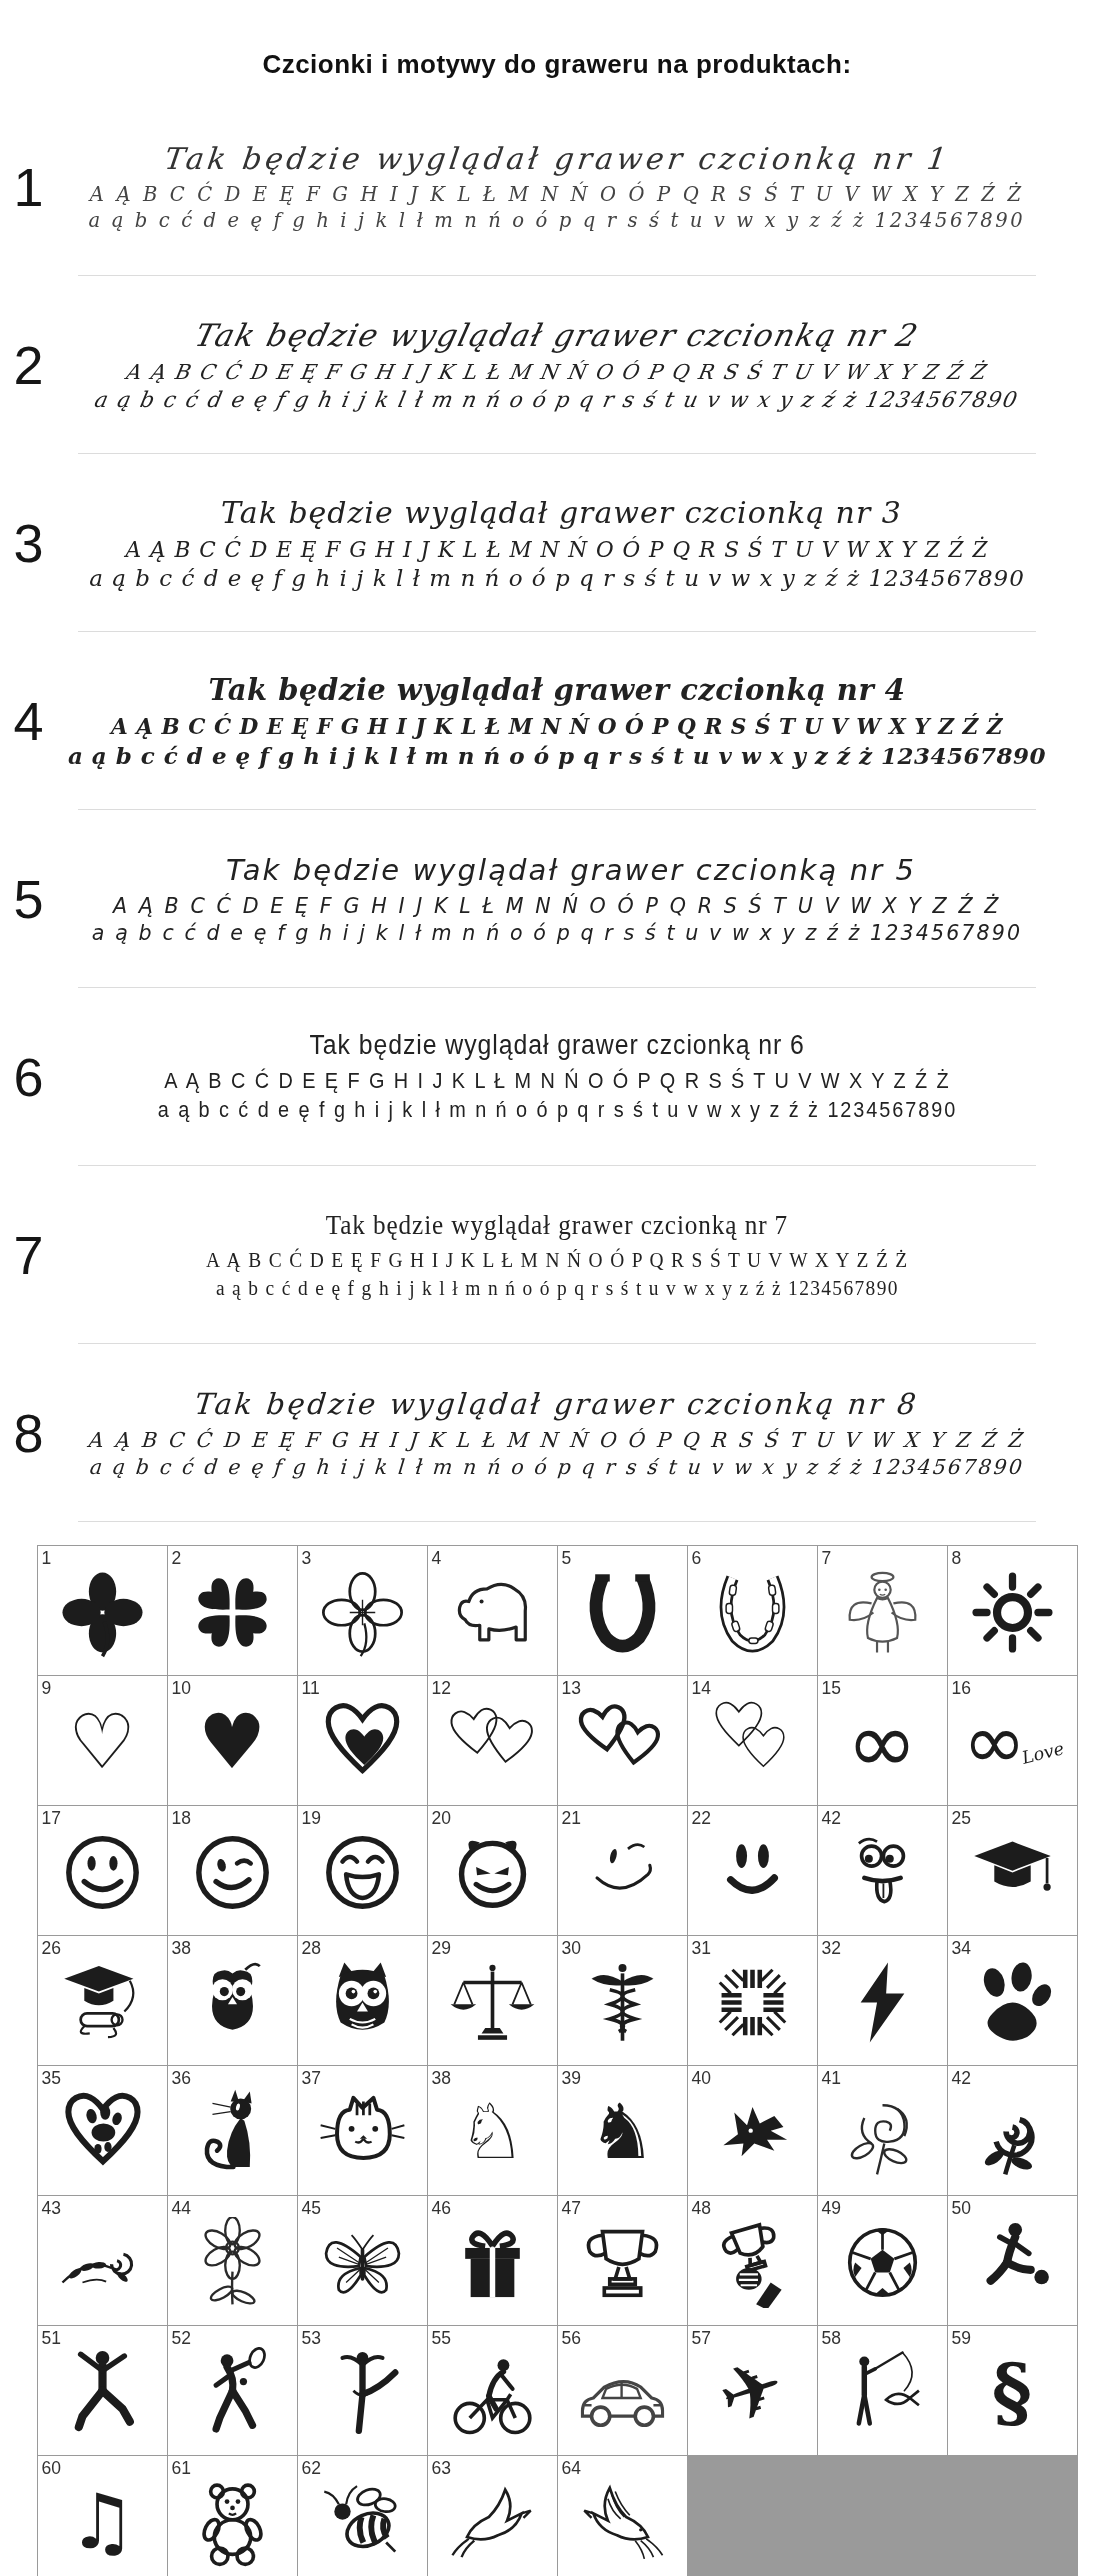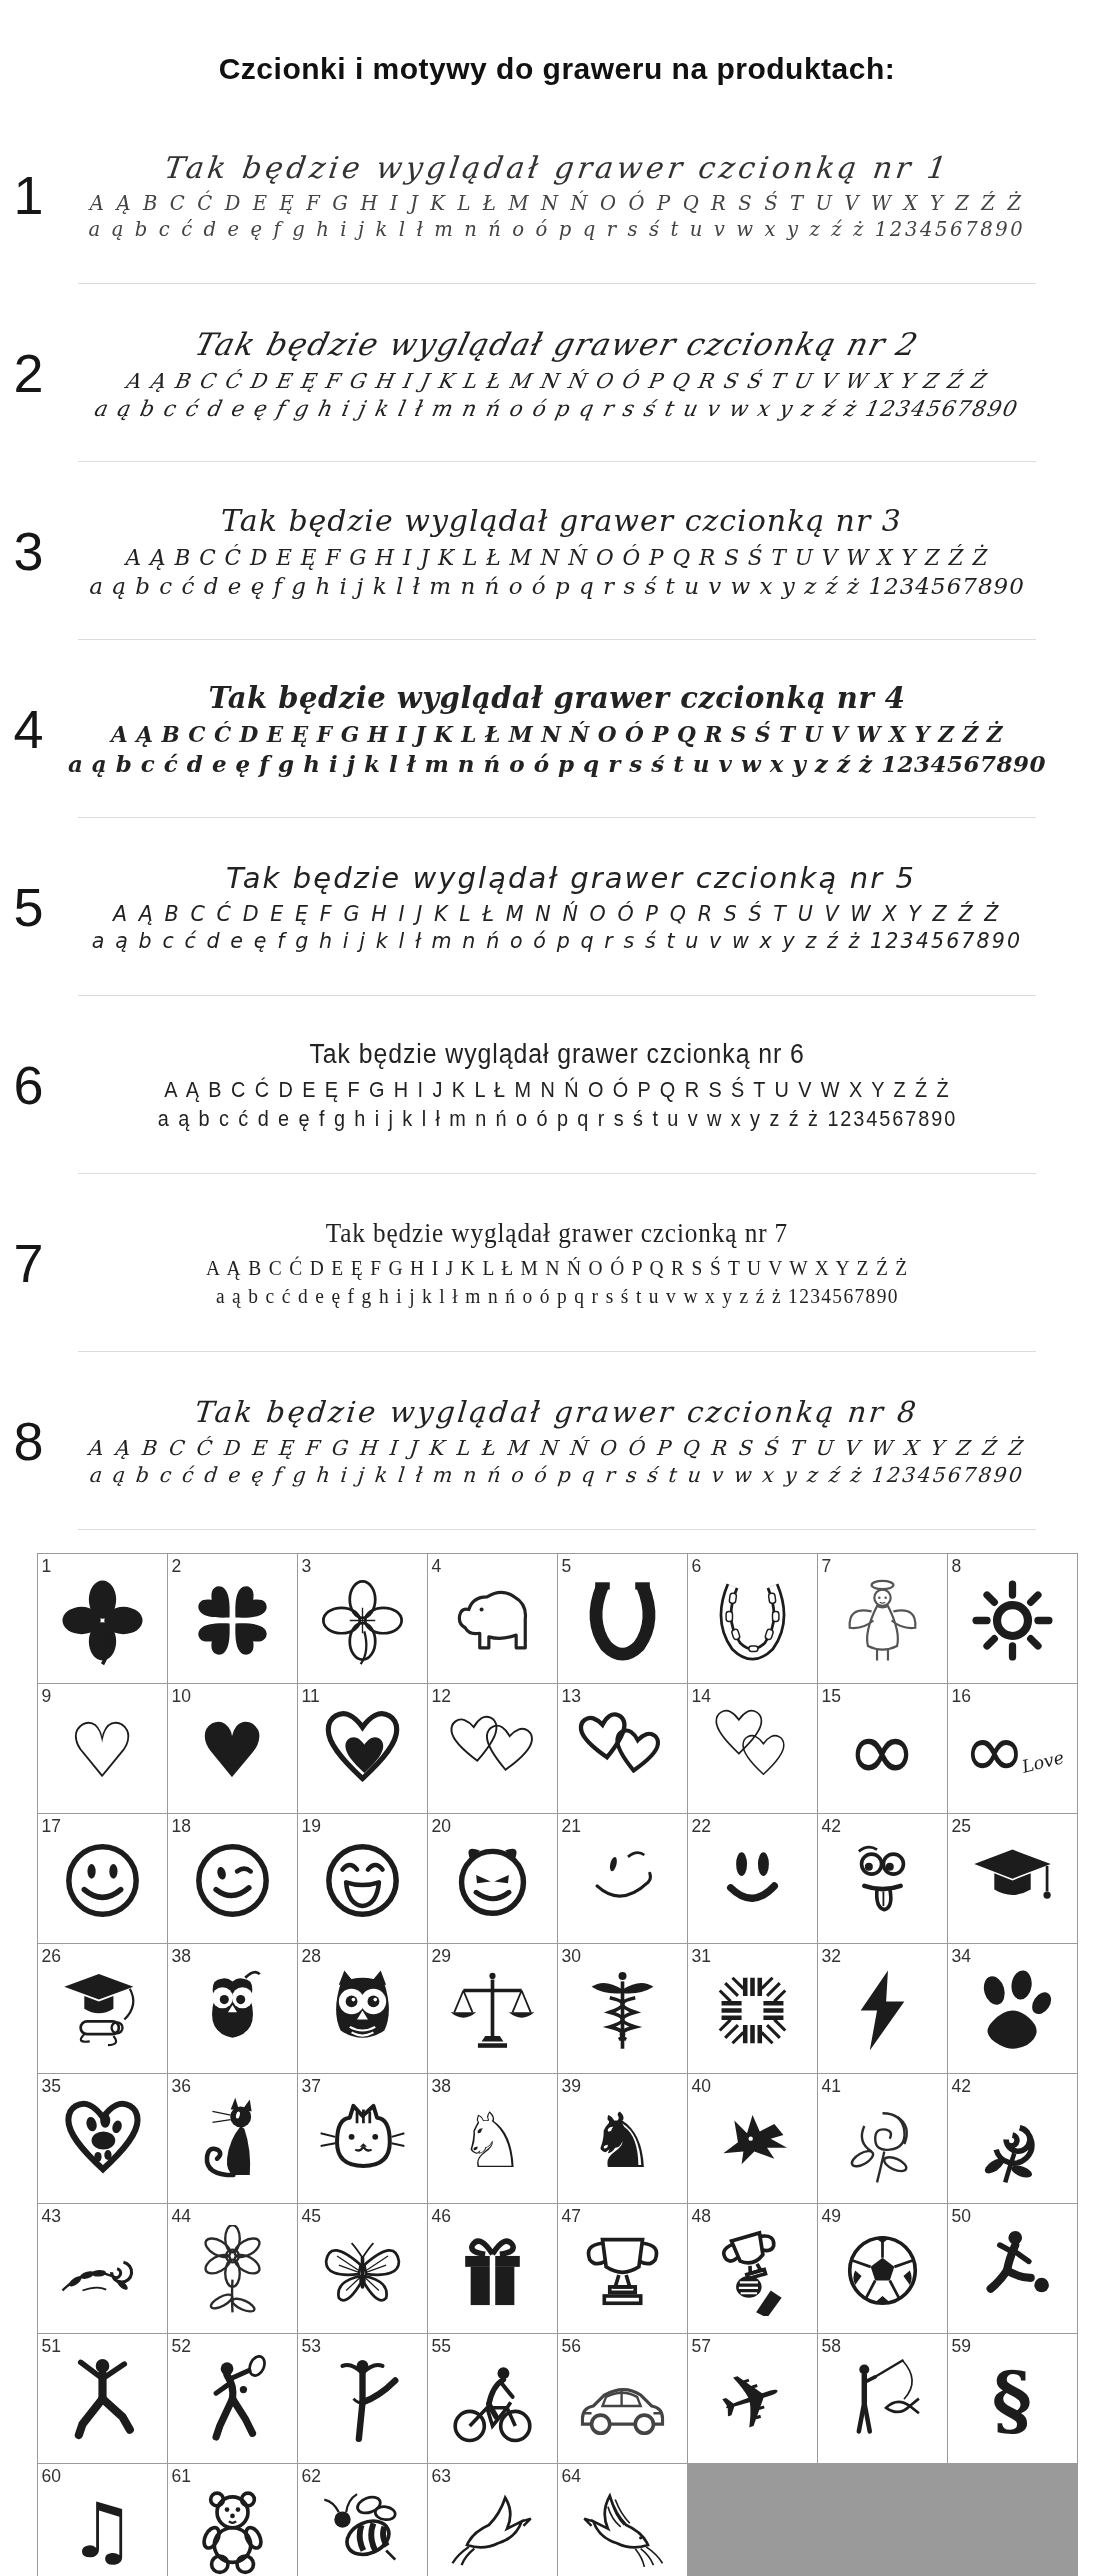--- a/index.html
+++ b/index.html
@@ -1,17 +1,17 @@
 <!DOCTYPE html>
 <html lang="pl" style="font-size:8.2px"><head>
 <meta charset="utf-8">
 <style>
   html,body{margin:0;padding:0;background:#fff;}
   body{width:1114px;min-height:2999px;font-family:"Liberation Sans",sans-serif;color:#1a1a1a;position:relative;}
-  .page-title{ text-align:center;padding-top:32px;font-size:30px;letter-spacing:0.5px;color:#111;
+  .page-title{ text-align:center;padding-top:32px;font-size:26px;letter-spacing:0.5px;color:#111;
     font-family:"Liberation Sans",sans-serif;}
   
   .sections{margin-top:5.2px;}
   .section{height:178px;position:relative;display:flex;flex-direction:column;align-items:center;justify-content:center;}
   .section:after{content:"";position:absolute;left:7%;right:7%;bottom:0;border-bottom:1px solid #dcdcdc;}
   .sec-num{position:absolute;left:13.4px;top:50%;transform:translateY(-50%);font-size:54px;color:#161616;
     font-family:"Liberation Sans",sans-serif;}
   .sample,.upper,.lower{white-space:nowrap;text-align:center;color:#222;}
   .sample{margin-bottom:7.2px;}
   .upper{margin-bottom:3.1px;}

